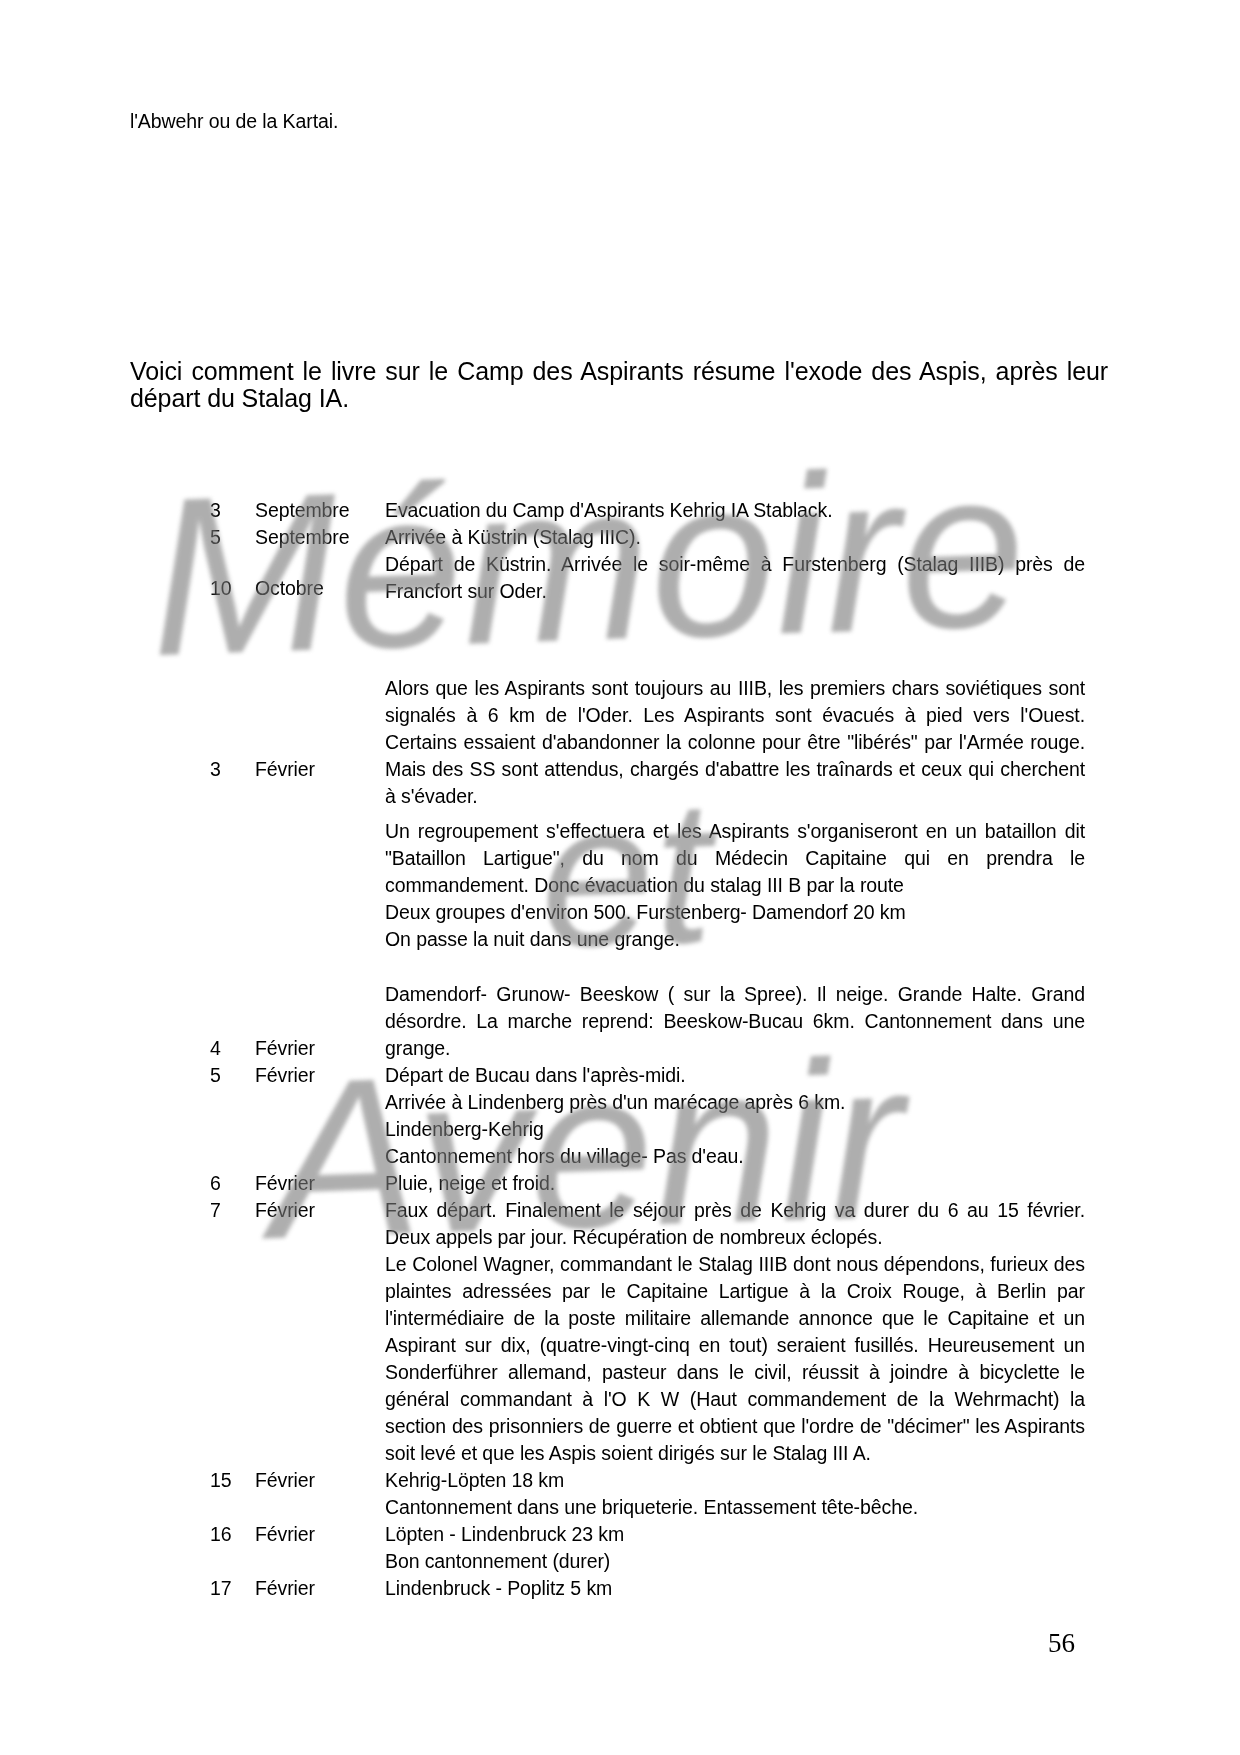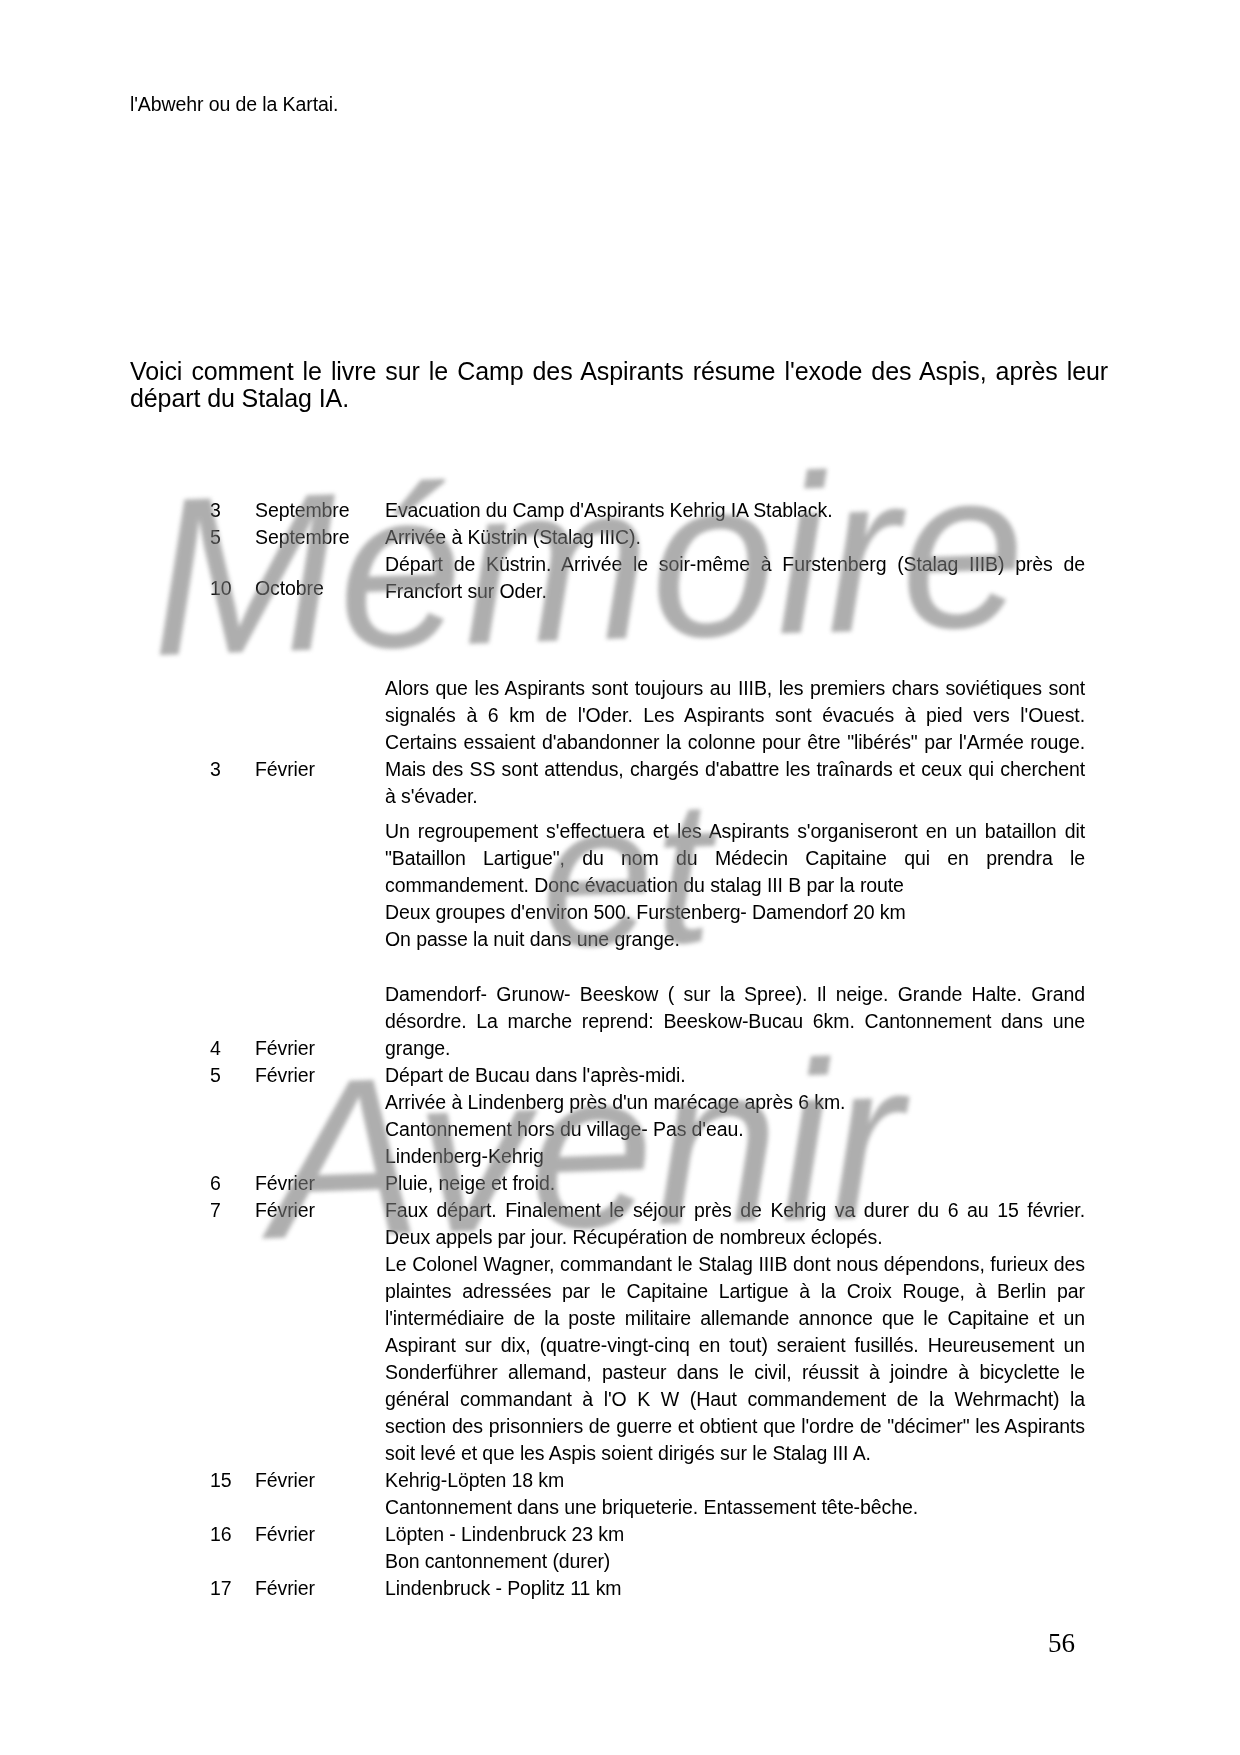--- a/index.html
+++ b/index.html
@@ -7,21 +7,21 @@
     position:relative;
     width:1240px;
     height:1755px;
     background:#ffffff;
     font-family:"Liberation Sans", sans-serif;
     color:#000;
     overflow:hidden;
   }
   .intro-line {
     position:absolute;
-    left:130px; top:91px;
+    left:130px; top:108px;
     font-size:19.5px; line-height:27px;
     letter-spacing:-0.1px;
   }
   .intro-para {
     position:absolute;
     left:130px; top:358px;
     width:978px;
     font-size:25px; line-height:27px;
     text-align:justify;
     letter-spacing:-0.1px;
@@ -140,22 +140,22 @@
     </div>
 
     <div class="row">
       <div class="date">
         <span class="num">5</span>
         <span class="month">Février</span>
       </div>
       <div class="body-col">
         <div class="blk">Départ de Bucau dans l'après-midi.</div>
         <div class="blk">Arrivée à Lindenberg près d'un marécage après 6 km.</div>
+        <div class="blk">Lindenberg-Kehrig</div>
         <div class="blk">Cantonnement hors du village- Pas d'eau.</div>
-        <div class="blk">Lindenberg-Kehrig</div>
       </div>
     </div>
 
     <div class="row">
       <div class="date">
         <span class="num">6</span>
         <span class="month">Février</span>
       </div>
       <div class="body-col">
         <div class="blk">Pluie, neige et froid.</div>
@@ -194,21 +194,21 @@
         <div class="blk">Bon cantonnement (durer)</div>
       </div>
     </div>
 
     <div class="row">
       <div class="date">
         <span class="num">17</span>
         <span class="month">Février</span>
       </div>
       <div class="body-col">
-        <div class="blk">Lindenbruck - Poplitz 11 km</div>
+        <div class="blk">Lindenbruck - Poplitz 5 km</div>
       </div>
     </div>
 
   </div>
 
   <div class="wm wm1">Mémoire</div>
   <div class="wm wm2">et</div>
   <div class="wm wm3">Avenir</div>
 
   <div class="page-number">56</div>

